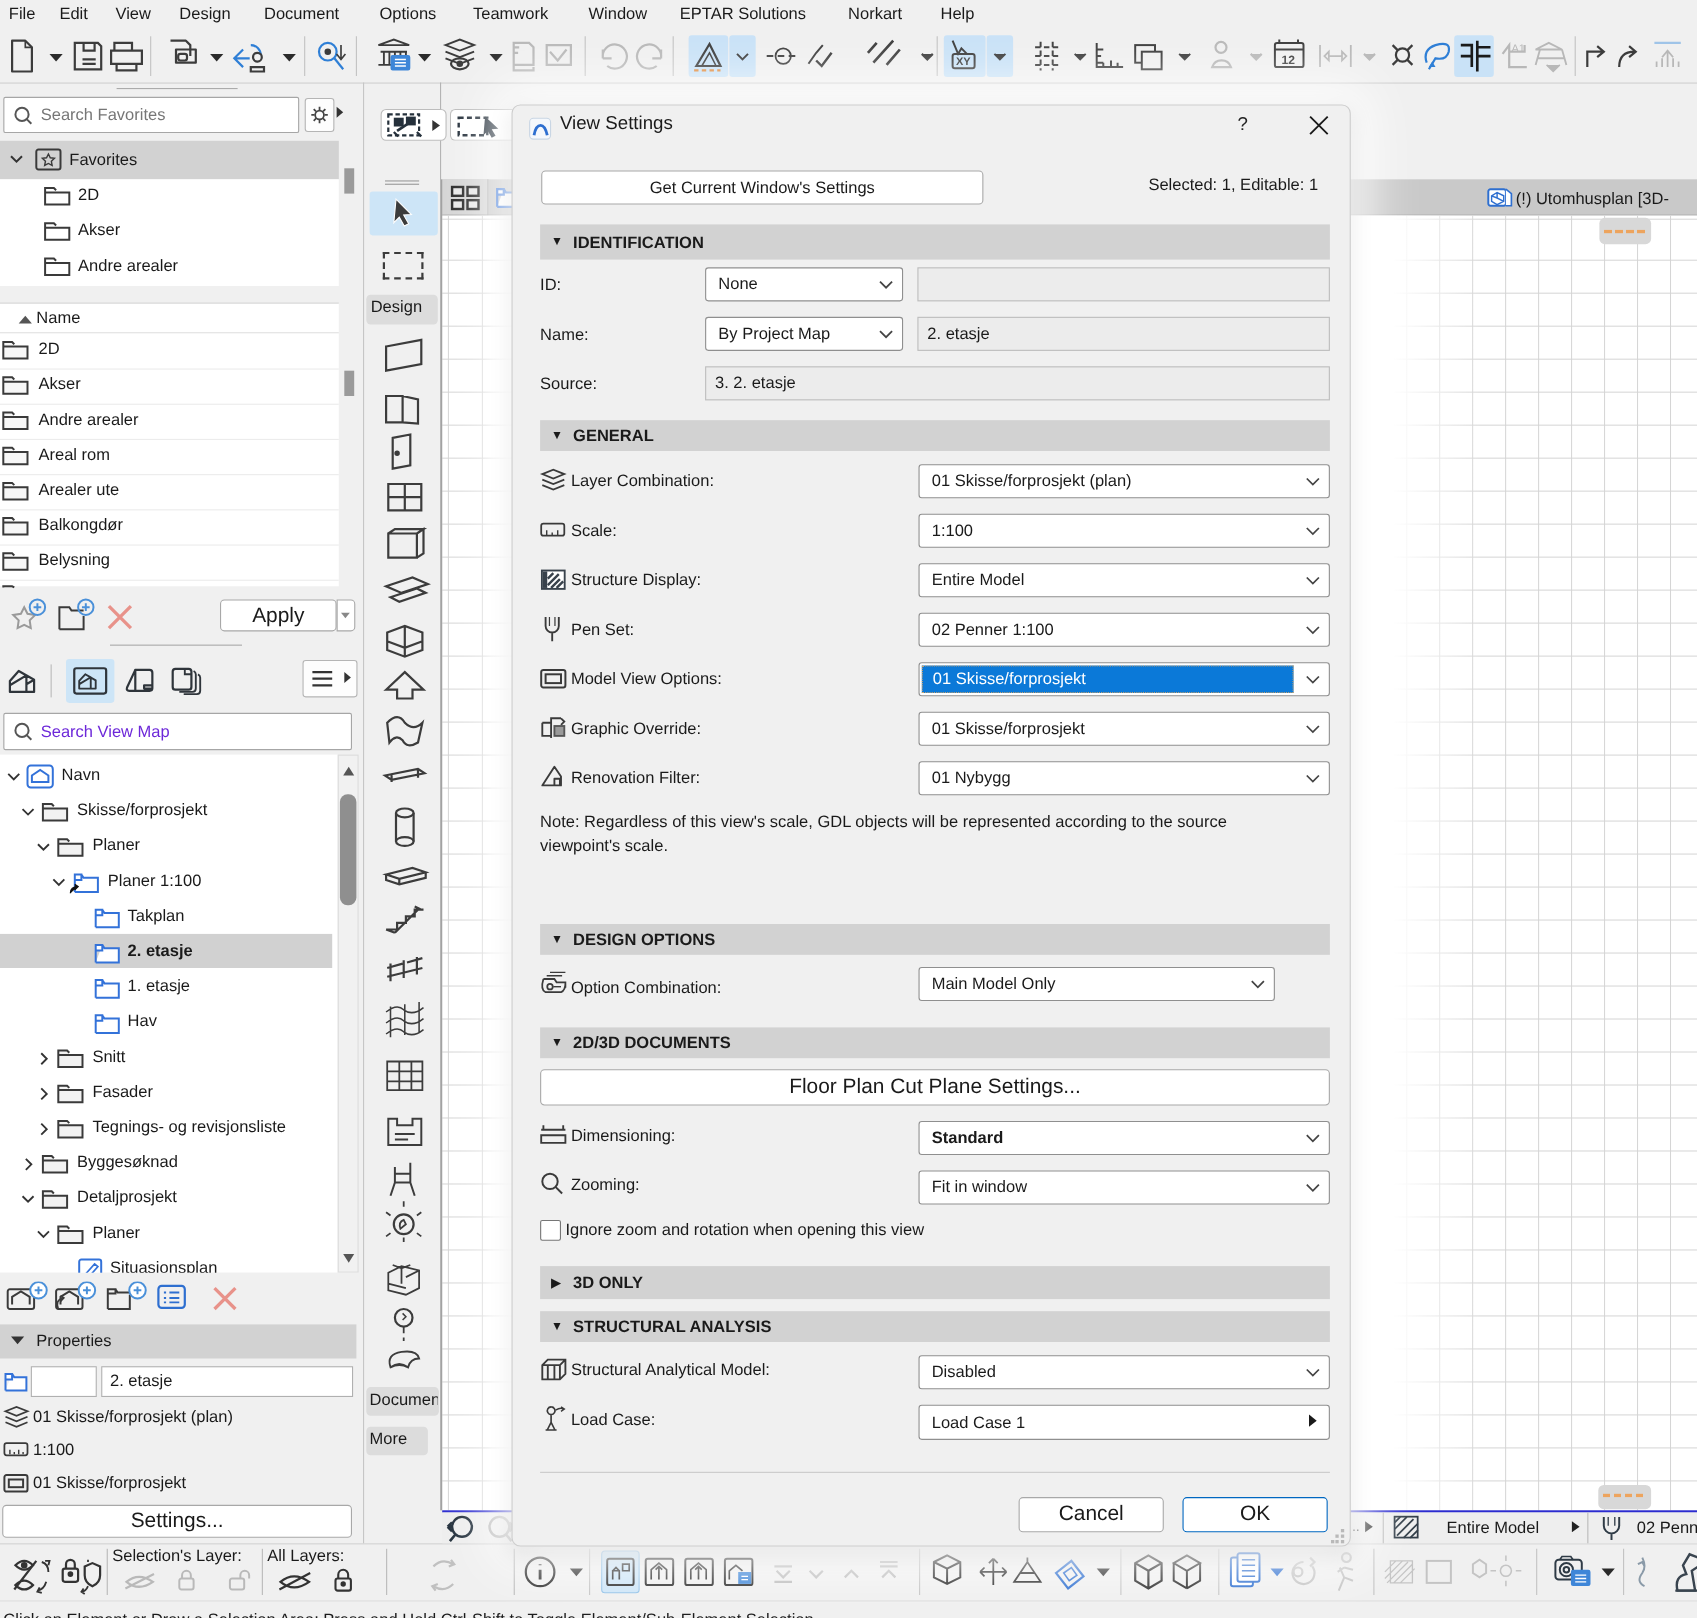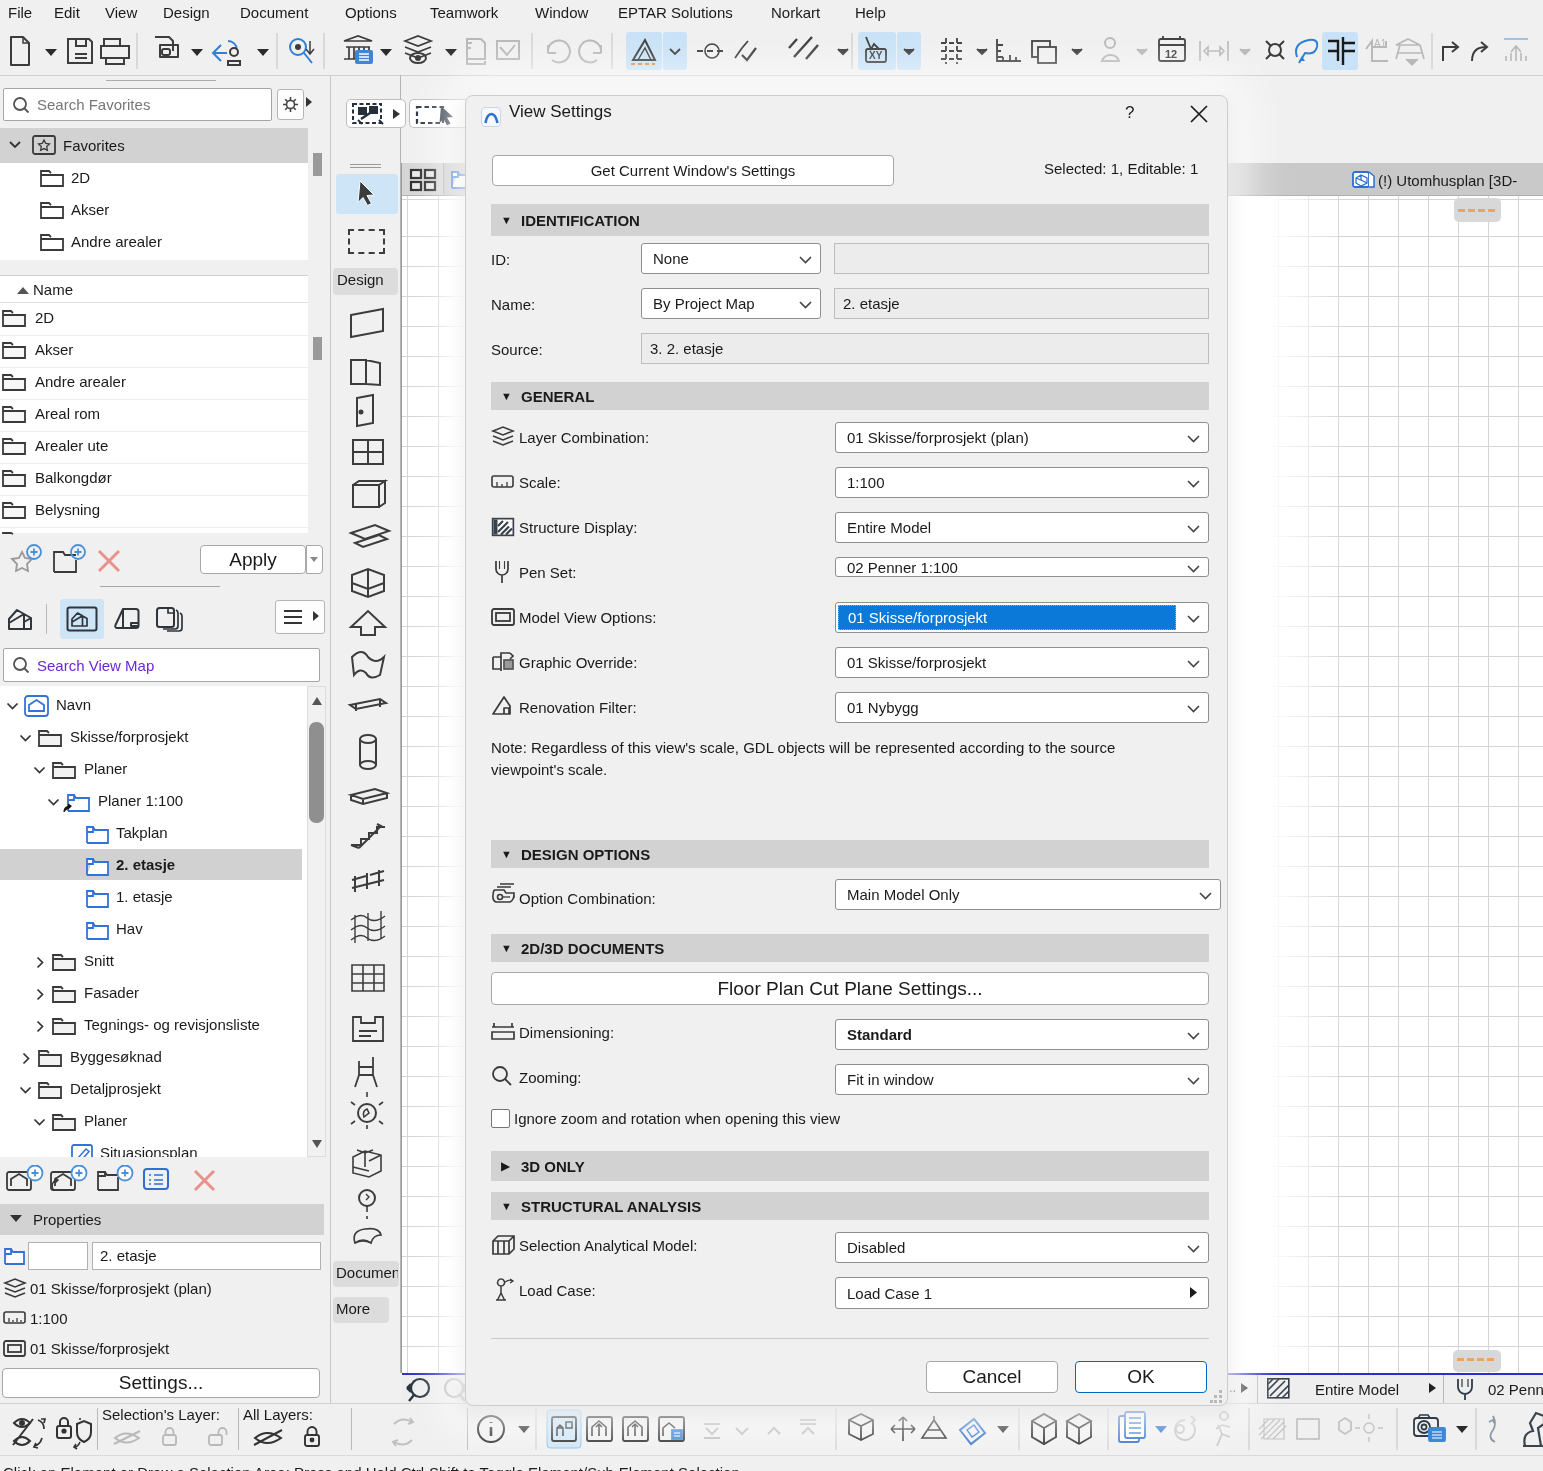--- a/index.html
+++ b/index.html
@@ -759,21 +759,21 @@
       <span class="chev"><svg style="position:static;" width="13" height="8" fill="none" stroke="#444" stroke-width="1.6">
           <path d="M1 1 l5.5 5.5 5.5-5.5"></path>
         </svg></span>
     </div>
 <div class="combo" style="left:369px;top:416px;width:374px;height:31px;">
       <span class="cl">Entire Model</span>
       <span class="chev"><svg style="position:static;" width="13" height="8" fill="none" stroke="#444" stroke-width="1.6">
           <path d="M1 1 l5.5 5.5 5.5-5.5"></path>
         </svg></span>
     </div>
-<div class="combo" style="left:369px;top:461px;width:374px;height:20px;">
+<div class="combo" style="left:369px;top:461px;width:374px;height:31px;">
       <span class="cl">02 Penner 1:100</span>
       <span class="chev"><svg style="position:static;" width="13" height="8" fill="none" stroke="#444" stroke-width="1.6">
           <path d="M1 1 l5.5 5.5 5.5-5.5"></path>
         </svg></span>
     </div>
 <div class="combo" style="left:369px;top:506px;width:374px;height:31px;">
       <div style="position:absolute;left:2px;top:2px;right:32px;bottom:2px;background:#0b79d8;border:1px dotted #caa36a;display:flex;align-items:center;color:#fff;padding-left:9px;">01 Skisse/forprosjekt</div>
       <span class="cl"></span>
       <span class="chev"><svg style="position:static;" width="13" height="8" fill="none" stroke="#444" stroke-width="1.6">
           <path d="M1 1 l5.5 5.5 5.5-5.5"></path>
@@ -793,21 +793,21 @@
     </div>
 <div class="tx" style="left:25px;top:641px;line-height:22px;">Note: Regardless of this view's scale, GDL objects will be represented according to the source<br>viewpoint's scale.</div>
 <div class="shead" style="left:25px;top:744px;height:28px;"><span class="arr">▼</span>DESIGN OPTIONS</div>
 <svg style="left:25px;top:786px;" width="26" height="22" fill="none" stroke="#3a3a3a" stroke-width="1.6">
       <path d="M3 8 q-3 10 2 12 h14 q4-2 4-8 M3 8 h10 l2 3 h8 v5"></path>
       <path d="M6 5 h14 M9 2 h14" stroke-width="1.3"></path>
       <circle cx="9" cy="15" r="2.5"></circle>
       <path d="M12 15 h7" stroke-width="1.3"></path>
     </svg>
 <div class="tx" style="left:53px;top:794px;">Option Combination:</div>
-<div class="combo" style="left:369px;top:783px;width:386px;height:31px;">
+<div class="combo" style="left:369px;top:783px;width:324px;height:31px;">
       <span class="cl">Main Model Only</span>
       <span class="chev"><svg style="position:static;" width="13" height="8" fill="none" stroke="#444" stroke-width="1.6">
           <path d="M1 1 l5.5 5.5 5.5-5.5"></path>
         </svg></span>
     </div>
 <div class="shead" style="left:25px;top:838px;height:28px;"><span class="arr">▼</span>2D/3D DOCUMENTS</div>
 <div class="btnw" style="left:25px;top:876px;width:718px;height:33px;">Floor Plan Cut Plane Settings...</div>
 <svg style="left:25px;top:925px;" width="24" height="20" fill="none" stroke="#3a3a3a" stroke-width="1.7">
       <path d="M1 6 h22 M3 6 v-4 M21 6 v-4 M1 11 h22 v7 h-22 z"></path>
     </svg>
@@ -829,21 +829,21 @@
           <path d="M1 1 l5.5 5.5 5.5-5.5"></path>
         </svg></span>
     </div>
 <div class="ab" style="left:25px;top:1013px;width:19px;height:19px;background:#fff;border:1px solid #767676;border-radius:2px;"></div>
 <div class="tx" style="left:48px;top:1014px;">Ignore zoom and rotation when opening this view</div>
 <div class="shead" style="left:25px;top:1055px;height:30px;"><span class="arr" style="font-size:12px;">▶</span>3D ONLY</div>
 <div class="shead" style="left:25px;top:1096px;height:28px;"><span class="arr">▼</span>STRUCTURAL ANALYSIS</div>
 <svg style="left:25px;top:1138px;" width="26" height="22" fill="none" stroke="#3a3a3a" stroke-width="1.7">
       <path d="M2 7 l5-5 h16 v13 l-5 5 h-16 z M2 7 h16 M18 7 l5-5 M18 7 v13 M7 7 v13 M13 7 v13"></path>
     </svg>
-<div class="tx" style="left:53px;top:1141px;">Selection Analytical Model:</div>
+<div class="tx" style="left:53px;top:1141px;">Structural Analytical Model:</div>
 <div class="combo" style="left:369px;top:1136px;width:374px;height:31px;">
       <span class="cl">Disabled</span>
       <span class="chev"><svg style="position:static;" width="13" height="8" fill="none" stroke="#444" stroke-width="1.6">
           <path d="M1 1 l5.5 5.5 5.5-5.5"></path>
         </svg></span>
     </div>
 <svg style="left:27px;top:1180px;" width="22" height="26" fill="none" stroke="#3a3a3a" stroke-width="1.7">
       <path d="M8 3 a3.5 3.5 0 1 0 0.1 0 M8 10 v7 M8 17 l-3.5 7 M8 17 l3.5 7 M3 24 h10" stroke-width="1.5"></path>
       <path d="M12 6 q5-3 7-1 M17 3 l3 2 -3 2" stroke-width="1.3"></path>
     </svg>

